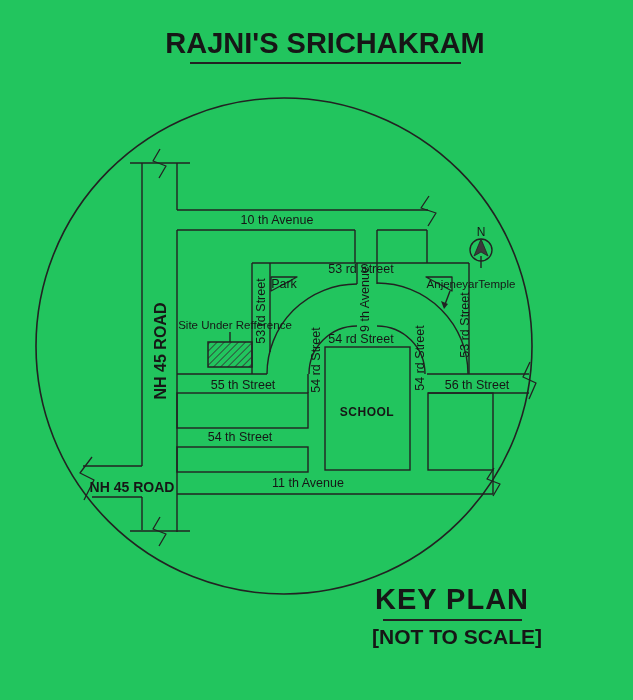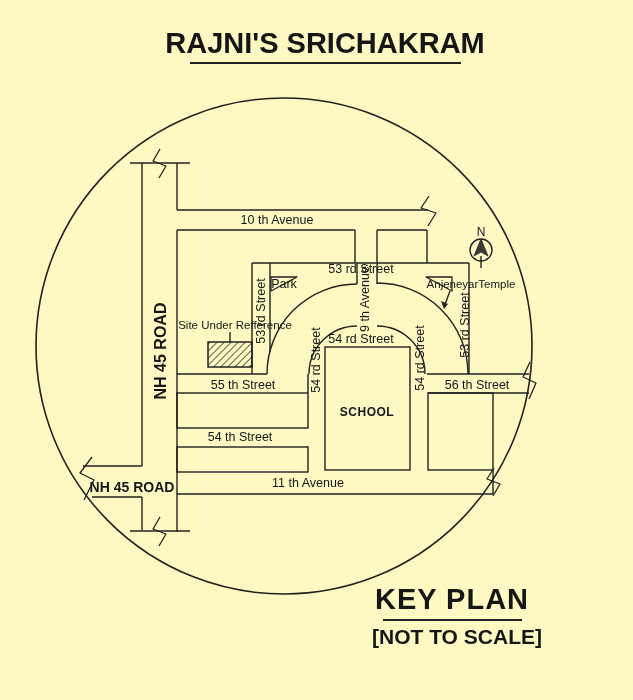--- a/index.html
+++ b/index.html
@@ -1,16 +1,16 @@
 <!DOCTYPE html>
 <html><head>
 <meta charset="utf-8">
 <style>
   html,body{margin:0;padding:0;background:#ffffff;}
-  .page{position:relative;width:633px;height:700px;background:#fef9c3;overflow:hidden;
+  .page{position:relative;width:633px;height:700px;background:#22c55e;overflow:hidden;
         font-family:"Liberation Sans",sans-serif;color:#111;}
   svg text{fill:#161616;}
   .lbl{font-size:12.5px;}
   .lbl-sm{font-size:11.5px;}
   .bold{font-weight:bold;}
   .title-text{font-size:29px;font-weight:bold;letter-spacing:0px;}
   .keyplan-text{font-size:29px;font-weight:bold;letter-spacing:1px;}
   .scale-text{font-size:21px;font-weight:bold;}
   .road{stroke:#222;stroke-width:1.4;fill:none;}
   .thick{stroke:#222;stroke-width:1.6;fill:none;}

